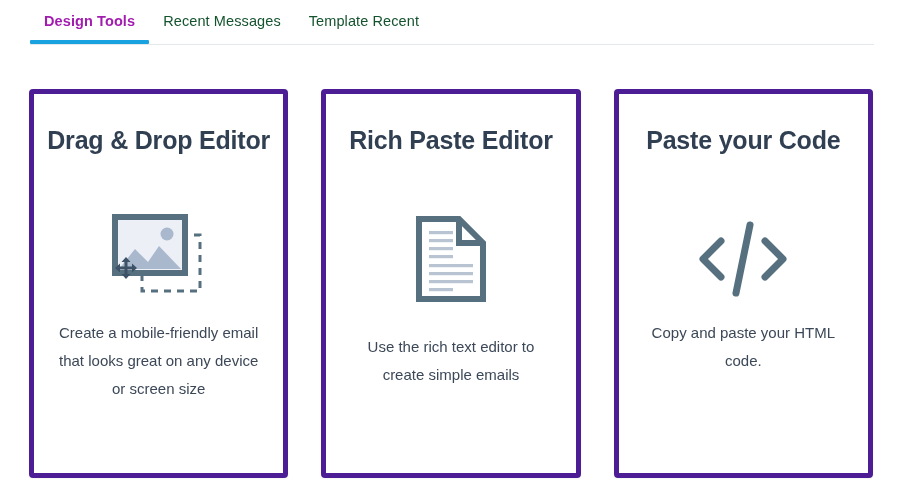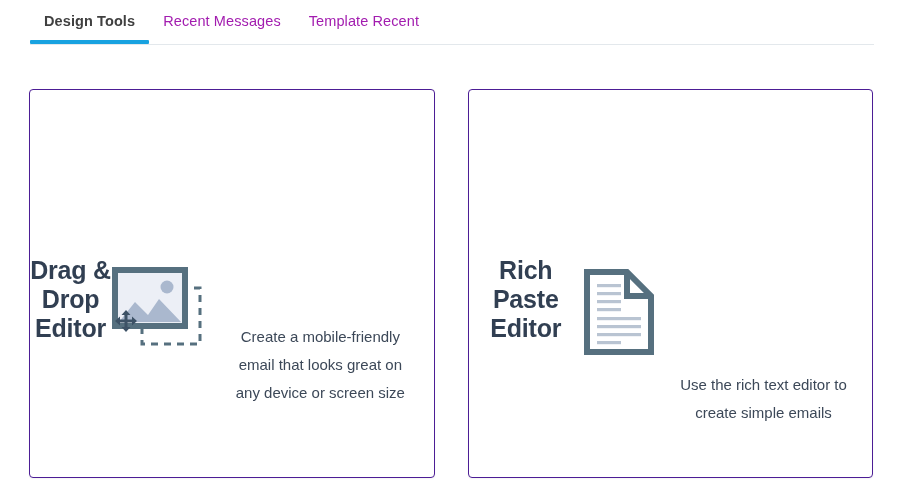--- a/index.html
+++ b/index.html
@@ -30,29 +30,29 @@
     left: 30px;
     right: 26px;
     bottom: 0px;
     height: 1px;
     background: #e3e8ec;
   }
   .tab {
     position: relative;
     font-size: 14.5px;
     line-height: 1;
-    color: #a21caf;
+    color: #14532d;
     padding: 14px 14px 14px 14px;
     cursor: pointer;
     white-space: nowrap;
     letter-spacing: 0.1px;
     z-index: 2;
   }
   .tab.active {
-    color: #404040;
+    color: #a21caf;
     font-weight: 700;
   }
   .tab.active::after {
     content: "";
     position: absolute;
     left: 0;
     right: 0;
     bottom: -1px;
     height: 4px;
     background: #18a2e0;
@@ -63,24 +63,25 @@
   .cards {
     display: flex;
     gap: 33px;
     padding: 44px 27px 0 29px;
     box-sizing: border-box;
   }
   .card {
     flex: 1 1 0;
     height: 389px;
     background: #ffffff;
-    border: 1px solid #4c1d95;
+    border: 5px solid #4c1d95;
     border-radius: 4px;
     box-shadow: 0 1px 2px rgba(60, 72, 88, 0.06);
     display: flex;
+    flex-direction: column;
     align-items: center;
     box-sizing: border-box;
     cursor: pointer;
   }
   .card-title {
     margin-top: 32px;
     font-size: 25px;
     font-weight: 700;
     color: #313f52;
     letter-spacing: -0.2px;
@@ -96,21 +97,21 @@
   .card-desc {
     margin-top: auto;
     margin-bottom: 70px;
     padding: 0 22px;
     font-size: 15px;
     line-height: 28px;
     color: #3c4858;
     text-align: center;
   }
   .card-3 .card-desc { margin-bottom: 98px; }
-  .card-2 .card-desc { margin-bottom: 50px; }
+  .card-2 .card-desc { margin-bottom: 84px; }
 </style>
 </head>
 <body>
 
 <div class="tabbar">
   <div class="tab active">
     <span>Design Tools</span>
   </div>
   <div class="tab">
     <span>Recent Messages</span>
@@ -162,14 +163,25 @@
           <rect x="14" y="49" width="44" height="3.2"></rect>
           <rect x="14" y="57" width="44" height="3.2"></rect>
           <rect x="14" y="65" width="44" height="3.2"></rect>
           <rect x="14" y="73" width="24" height="3.2"></rect>
         </g>
       </svg>
     </div>
     <div class="card-desc">Use the rich text editor to create simple emails</div>
   </div>
 
+  <div class="card card-3">
+    <div class="card-title">Paste your Code</div>
+    <div class="card-icon">
+      <svg width="96" height="80" viewBox="0 0 96 80" xmlns="http://www.w3.org/2000/svg" stroke="#56707f" stroke-width="7" fill="none" stroke-linecap="round" stroke-linejoin="round">
+        <polyline points="26,22 8,40 26,58"></polyline>
+        <polyline points="70,22 88,40 70,58"></polyline>
+        <line x1="55" y1="6" x2="41" y2="74"></line>
+      </svg>
+    </div>
+    <div class="card-desc">Copy and paste your HTML code.</div>
+  </div>
 
 </div>
 
 </body></html>

